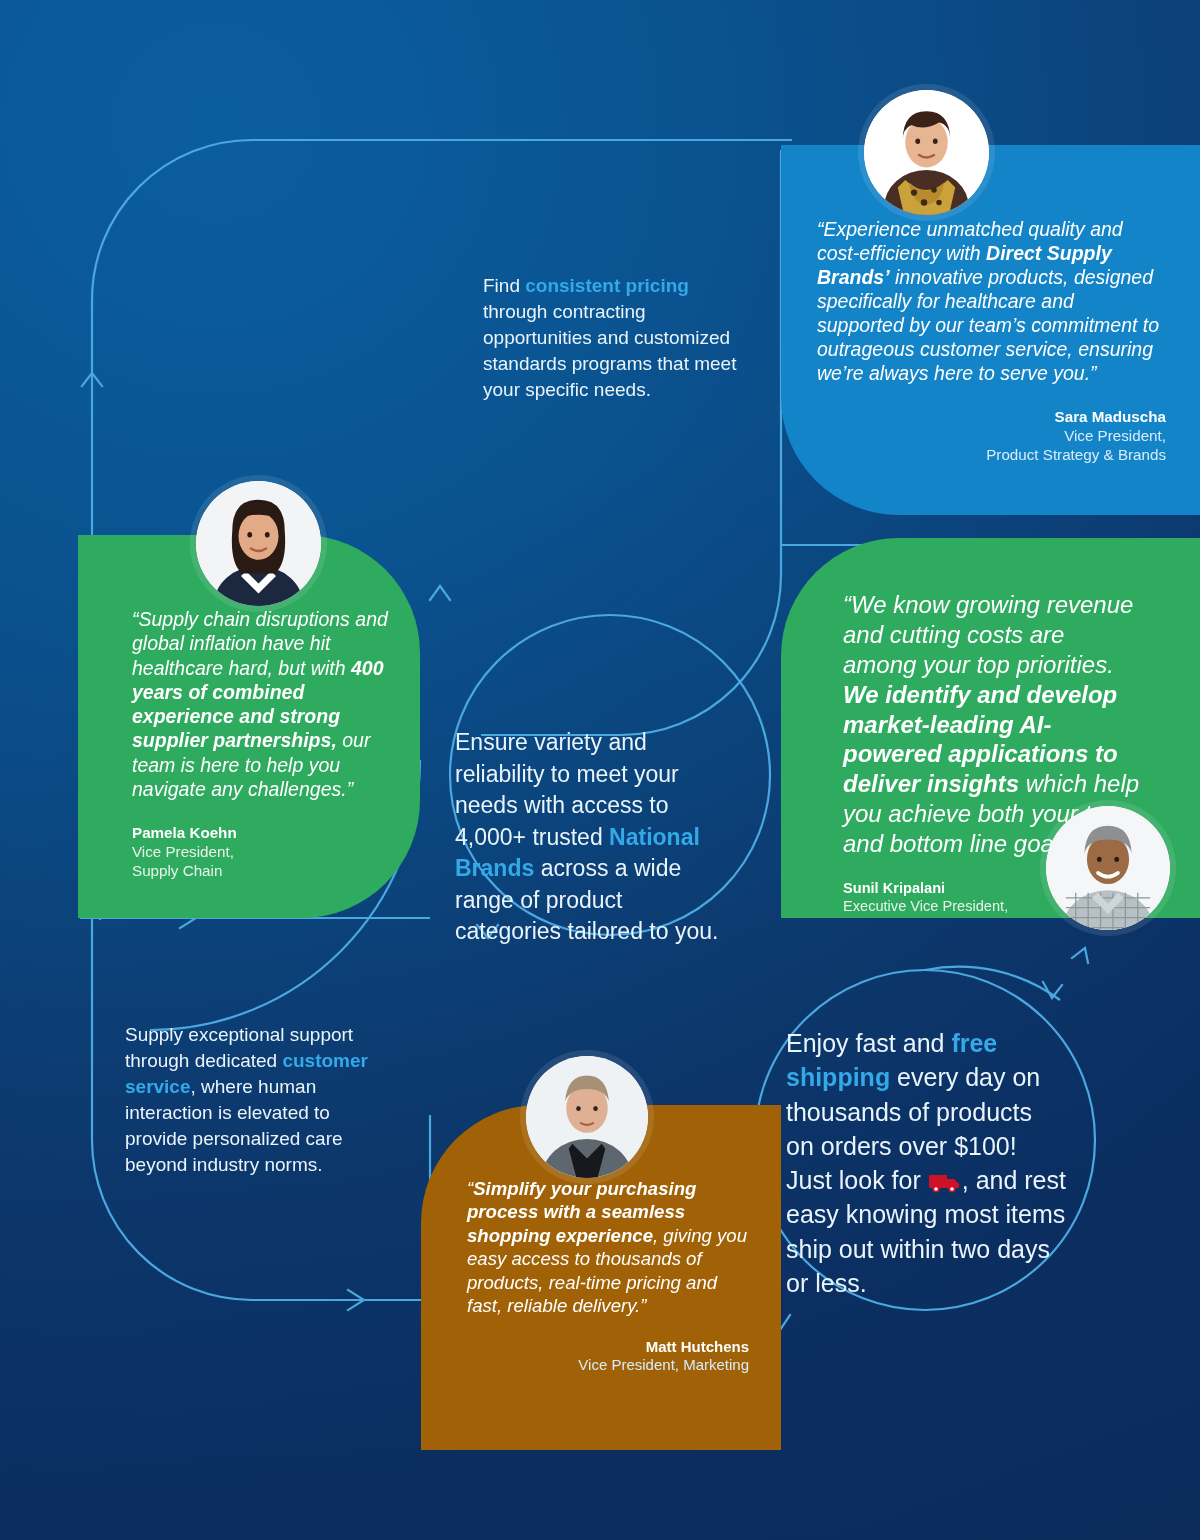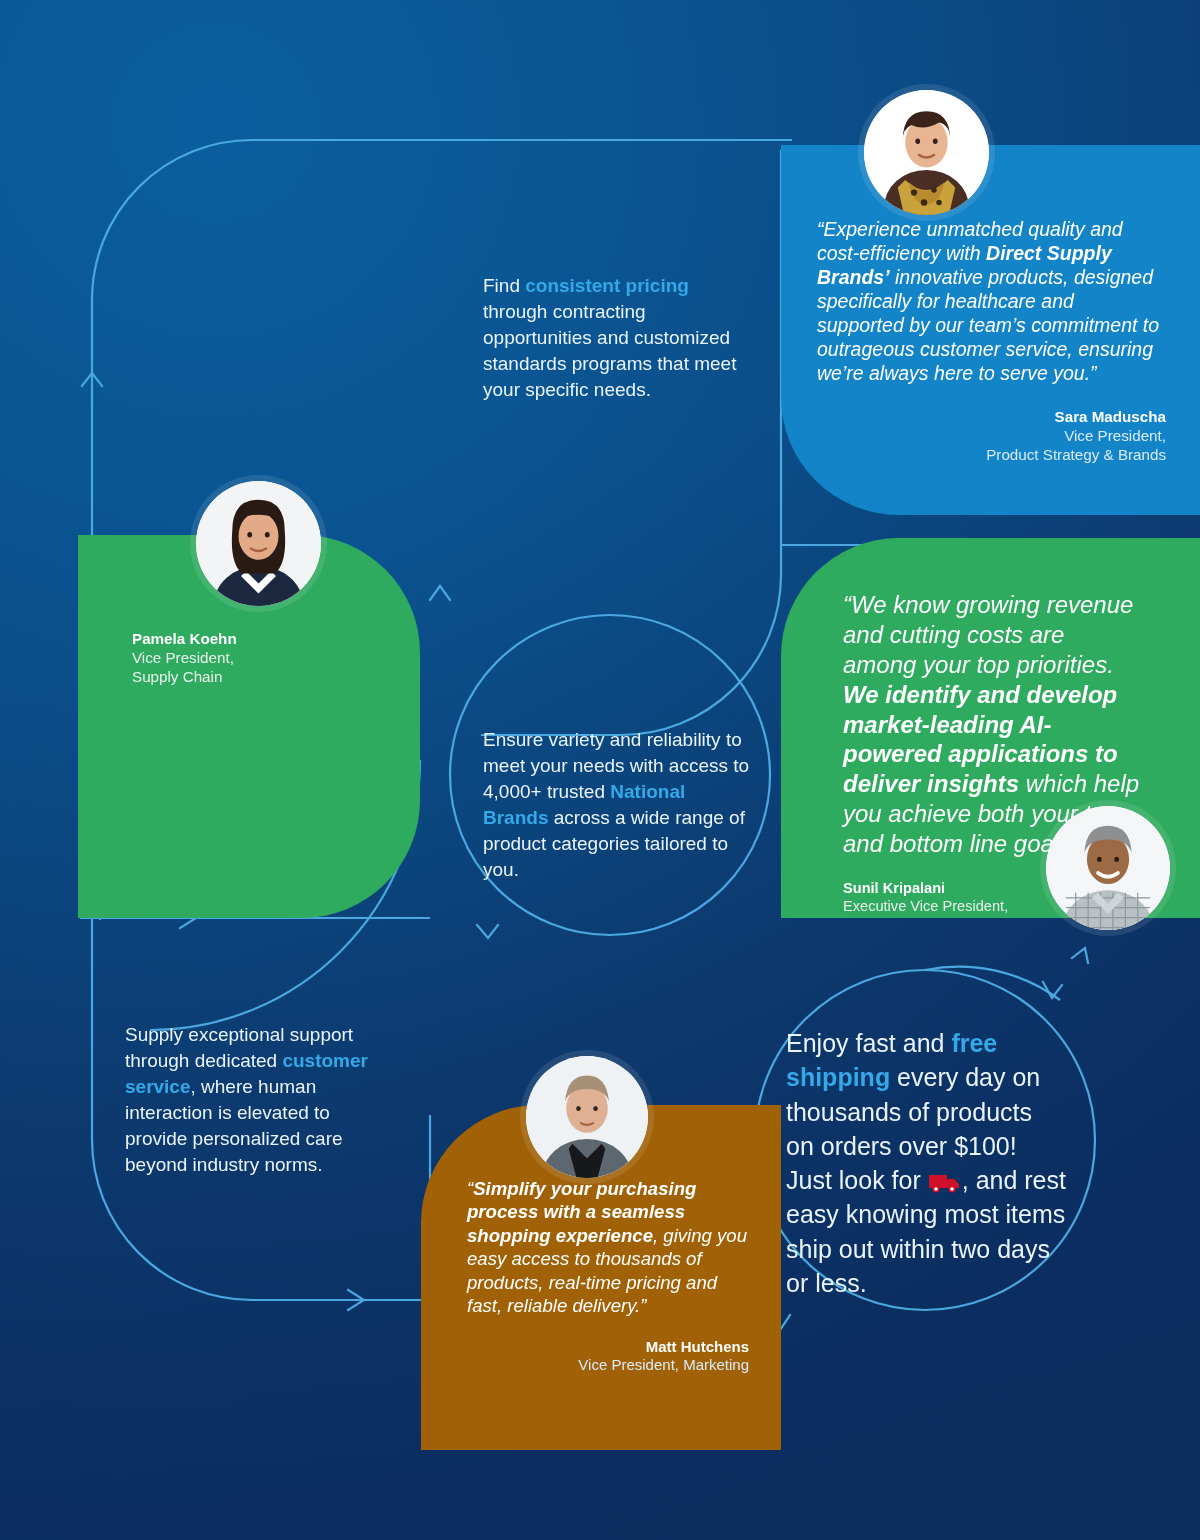--- a/index.html
+++ b/index.html
@@ -89,21 +89,21 @@
   #av-sara  { left:864px; top:90px;  width:125px; height:125px; }
   #av-pamela{ left:196px; top:481px; width:125px; height:125px; }
   #av-sunil { left:1046px;top:806px; width:124px; height:124px; }
   #av-matt  { left:526px; top:1056px;width:122px; height:122px; }
 
   
   .tblock{ position:absolute; z-index:4; color:#eaf4fb; }
   .tblock .hl{ color:#34a9e8; font-weight:bold; }
 
   #t-pricing{ left:483px; top:273px; width:262px; font-size:19px; line-height:1.37; }
-  #t-brands { left:483px; top:727px; width:272px; font-size:19px; line-height:1.37; }
+  #t-brands { left:455px; top:727px; width:272px; font-size:23px; line-height:1.37; }
   #t-service{ left:125px; top:1022px;width:270px; font-size:19px; line-height:1.37; }
   #t-ship   { left:786px; top:1026px;width:280px; font-size:25px; line-height:1.37; }
 
   .truck{ display:inline-block; vertical-align:-5px; width:34px; height:22px; }
 </style>
 </head>
 <body>
 
 <div id="bg"></div>
 
@@ -159,20 +159,21 @@
         <div class="prole">
             <div>Vice President,</div>
             <div>Product Strategy &amp; Brands</div>
           </div>
       </div>
     </div>
   </div>
 
   <div class="card" id="card-pamela">
     <div class="inner">
+      <div class="quote"><span>“Supply chain disruptions and global inflation have hit healthcare hard, but with </span><b>400 years of combined experience and strong supplier partnerships,</b><span> our team is here to help you navigate any challenges.”</span></div>
       <div class="person">
         <div class="pname">Pamela Koehn</div>
         <div class="prole">
             <div>Vice President,</div>
             <div>Supply Chain</div>
           </div>
       </div>
     </div>
   </div>
 

